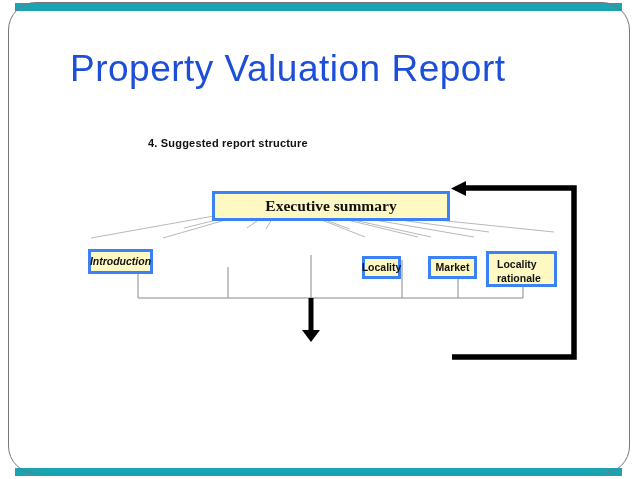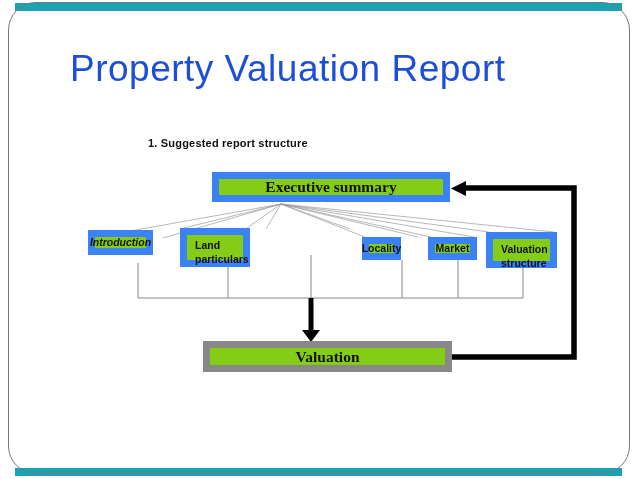--- a/index.html
+++ b/index.html
@@ -20,22 +20,22 @@
   .teal-bar.bottom{top:468px;}
   .slide-title{
     position:absolute;left:70px;top:48px;
     font-size:37px;color:#1d4ed8;letter-spacing:0.5px;white-space:nowrap;
   }
   .diagram-heading{
     position:absolute;left:148px;top:137px;
     font-size:11px;font-weight:bold;color:#111;letter-spacing:0.2px;
   }
   .dbox{
-    position:absolute;background:#84cc16;border:7px solid #3b82f6;
-    color:#111;box-sizing:border-box;
+    position:absolute;background:#fef9c3;border:3px solid #3b82f6;
+    color:#111;box-sizing:border-box;margin-top:19px;
   }
   .serifbox{
     display:flex;align-items:center;justify-content:center;
     font-family:"Liberation Serif",serif;font-weight:bold;font-size:15.5px;
   }
   .exec{left:212px;top:172px;width:238px;height:30px;}
   .result{left:203px;top:341px;width:249px;height:31px;border-color:#888;}
   .branch{
     font-size:10.5px;font-weight:bold;line-height:1.3;
     display:flex;align-items:center;justify-content:center;text-align:center;
@@ -54,21 +54,21 @@
 <body>
 
 <div class="slide">
 
   <div class="teal-bar top" style="background: rgb(26, 163, 178);"></div>
   <div class="teal-bar bottom" style="background: rgb(26, 163, 178);"></div>
   <div class="frame"></div>
 
   <div class="slide-title">Property Valuation Report</div>
 
-  <div class="diagram-heading">1. Suggested report structure</div>
+  <div class="diagram-heading">4. Suggested report structure</div>
 
   <svg class="lines" width="638" height="479" viewBox="0 0 638 479">
 
     <g stroke="#9a9a9a" stroke-width="0.7">
       <line x1="281" y1="204" x2="91" y2="238"></line>
       <line x1="281" y1="204" x2="163" y2="238"></line>
       <line x1="281" y1="204" x2="184" y2="228"></line>
       <line x1="281" y1="204" x2="247" y2="228"></line>
       <line x1="281" y1="204" x2="266" y2="229"></line>
       <line x1="281" y1="204" x2="350" y2="229"></line>
@@ -101,30 +101,24 @@
     </g>
   </svg>
 
   <div class="dbox serifbox exec">
     <span>Executive summary</span>
   </div>
 
   <div class="dbox branch b-intro">
     <span>Introduction</span>
   </div>
-  <div class="dbox branch two-line b-land">
-    <span>Land particulars</span>
-  </div>
   <div class="dbox branch b-loc">
     <span>Locality</span>
   </div>
   <div class="dbox branch b-mkt">
     <span>Market</span>
   </div>
   <div class="dbox branch two-line b-val">
-    <span>Valuation structure</span>
+    <span>Locality rationale</span>
   </div>
 
-  <div class="dbox serifbox result">
-    <span>Valuation</span>
-  </div>
 
 </div>
 
 </body></html>

